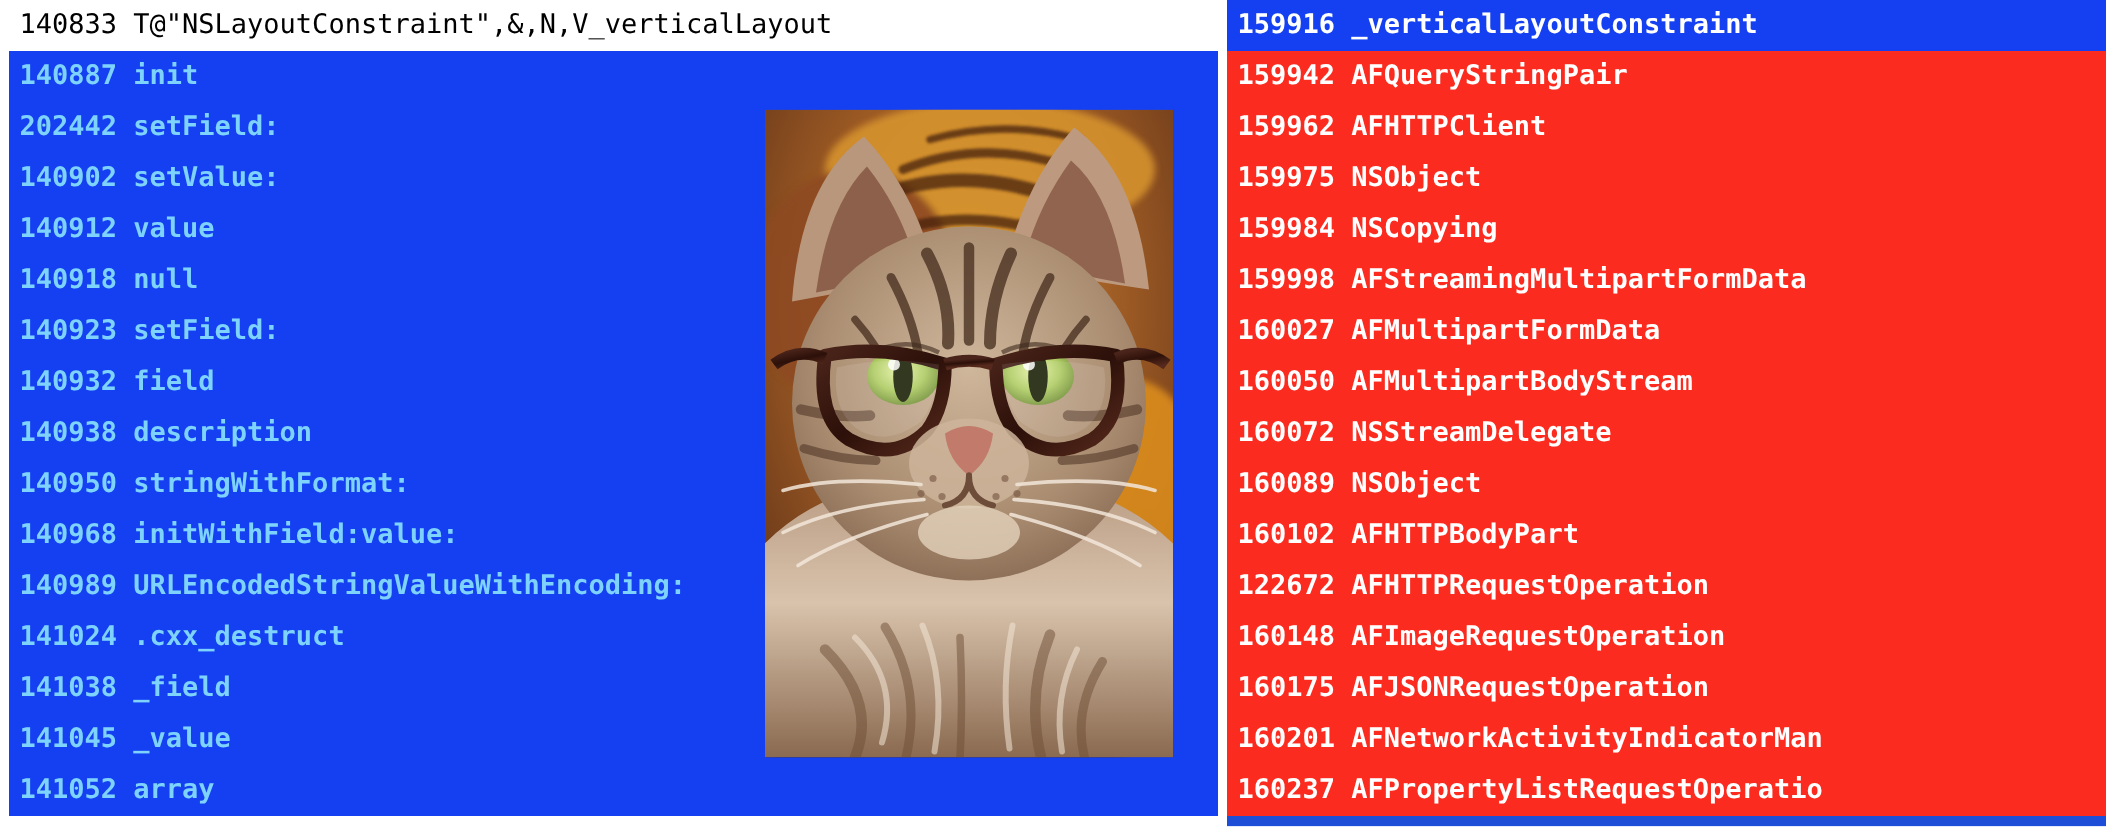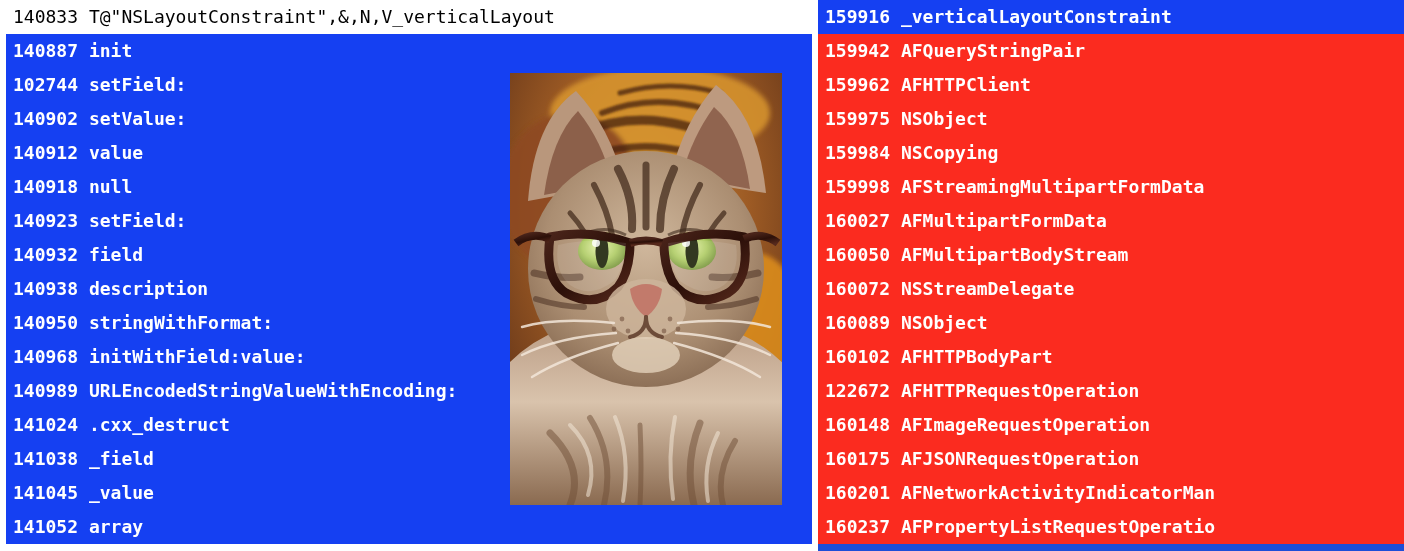--- a/index.html
+++ b/index.html
@@ -58,21 +58,21 @@
     letter-spacing: 0px;
     padding-left: 7px;
     box-sizing: border-box;
     overflow: hidden;
     position: relative;
   }
   .row .addr { display: inline; }
   .row .sym  { display: inline; }
 
   
-  #left-rows .row            { background: #1540f2; color: #ffffff; }
+  #left-rows .row            { background: #1540f2; color: #7dd3fc; }
   #left-rows .row.r-plain    { background: #ffffff; color: #000000; font-weight: normal; }
 
   
   #right-rows .row           { background: #fb2b1f; color: #ffffff; }
   #right-rows .row.r-sel     { background: #1540f2; color: #ffffff; }
 
   
   #cat-image {
     position: absolute;
     left: 510px;
@@ -95,21 +95,21 @@
 </style>
 </head>
 <body>
 
 <div id="screen">
 
   <div class="panel" id="left-panel">
     <div id="left-rows">
         <div class="row r-plain"><span class="addr">140833</span><span> </span><span class="sym">T@"NSLayoutConstraint",&amp;,N,V_verticalLayout</span></div>
         <div class="row"><span class="addr">140887</span><span> </span><span class="sym">init</span></div>
-        <div class="row"><span class="addr">102744</span><span> </span><span class="sym">setField:</span></div>
+        <div class="row"><span class="addr">202442</span><span> </span><span class="sym">setField:</span></div>
         <div class="row"><span class="addr">140902</span><span> </span><span class="sym">setValue:</span></div>
         <div class="row"><span class="addr">140912</span><span> </span><span class="sym">value</span></div>
         <div class="row"><span class="addr">140918</span><span> </span><span class="sym">null</span></div>
         <div class="row"><span class="addr">140923</span><span> </span><span class="sym">setField:</span></div>
         <div class="row"><span class="addr">140932</span><span> </span><span class="sym">field</span></div>
         <div class="row"><span class="addr">140938</span><span> </span><span class="sym">description</span></div>
         <div class="row"><span class="addr">140950</span><span> </span><span class="sym">stringWithFormat:</span></div>
         <div class="row"><span class="addr">140968</span><span> </span><span class="sym">initWithField:value:</span></div>
         <div class="row overlap"><span class="addr">140989</span><span> </span><span class="sym">URLEncodedStringValueWithEncoding:</span></div>
         <div class="row"><span class="addr">141024</span><span> </span><span class="sym">.cxx_destruct</span></div>

